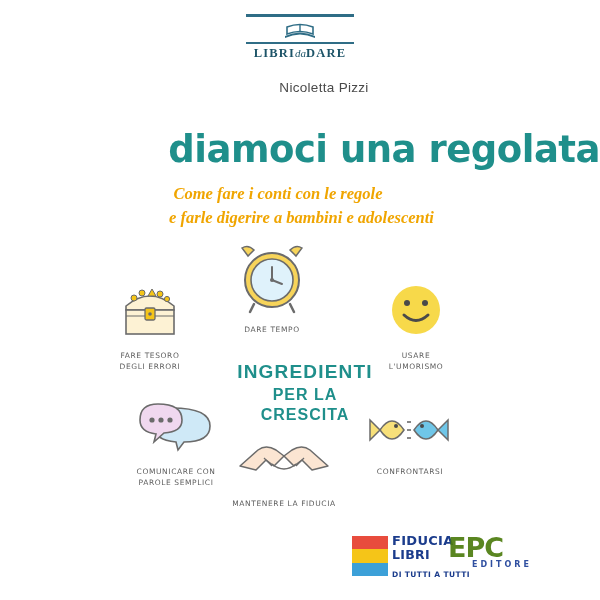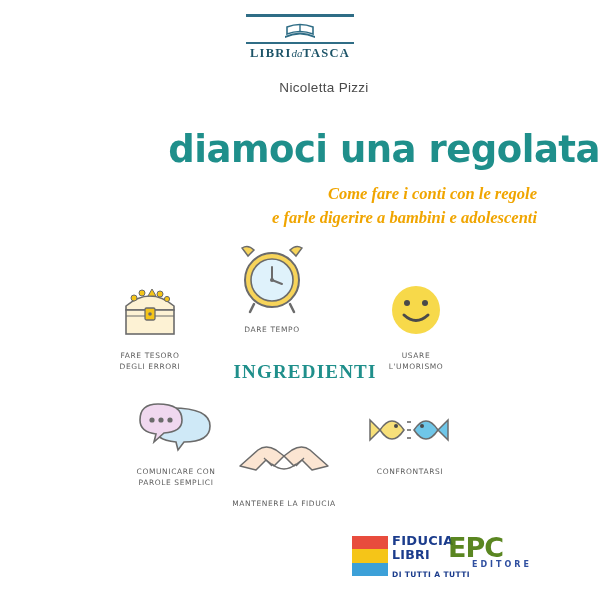--- a/index.html
+++ b/index.html
@@ -87,23 +87,23 @@
     font-size: 37px;
     font-weight: bold;
     color: #1f8f8b;
     letter-spacing: -0.5px;
   }
 
   
   .subtitle {
     position: absolute;
     top: 182px;
-    left: 5px;
+    left: 12px;
     width: 532px;
-    text-align: right;
+    text-align: center;
     font-family: "Liberation Serif", serif;
     font-style: italic;
     font-weight: bold;
     font-size: 16.5px;
     color: #f0a500;
     line-height: 1.45;
   }
   .subtitle .l2 { display: block; padding-left: 47px; }
 
   
@@ -126,21 +126,21 @@
     text-transform: uppercase;
   }
 
   
   .center-label {
     position: absolute;
     left: 130px;
     top: 120px;
     width: 150px;
     text-align: center;
-    font-family: Liberation Serif, serif;
+    font-family: Liberation Sans, sans-serif;
     font-weight: bold;
     color: #1f8f8b;
     font-size: 19px;
     letter-spacing: 1.2px;
     line-height: 1.3;
   }
   .center-label .l2 {
     display: block;
     font-size: 16px;
     letter-spacing: 1px;
@@ -220,21 +220,21 @@
     <div class="pub-rule-top"></div>
     <div class="pub-icon">
       <svg width="34" height="20" viewBox="0 0 34 20">
         <path d="M2 16 Q17 9 32 16 L32 18 Q17 11 2 18 Z" fill="#2f6d86"></path>
         <path d="M4 7 Q17 2 30 7 L30 14 Q17 9 4 14 Z" fill="none" stroke="#2f6d86" stroke-width="1.6"></path>
         <line x1="17" y1="4.2" x2="17" y2="12" stroke="#2f6d86" stroke-width="1.4"></line>
       </svg>
     </div>
     <div class="pub-rule-bot"></div>
     <div class="pub-name">
-      <span>LIBRI</span><span class="da">da</span><span>TASCA</span>
+      <span>LIBRI</span><span class="da">da</span><span>DARE</span>
     </div>
   </div>
 
   <div class="author">Nicoletta Pizzi</div>
 
   <div class="title">diamoci una regolata</div>
 
   <div class="subtitle">
     <span>Come fare i conti con le regole</span>
     <span class="l2">e farle digerire a bambini e adolescenti</span>
@@ -342,20 +342,21 @@
           <line x1="37" y1="34" x2="41" y2="34" stroke="#6b6b6b" stroke-width="1.6"></line>
         </g>
       </svg>
       <div class="cap">
         <span>CONFRONTARSI</span>
       </div>
     </div>
 
     <div class="center-label">
       <span>INGREDIENTI</span>
+      <span class="l2">PER LA CRESCITA</span>
     </div>
   </div>
 
   <div class="watermarks">
     <div class="wm-flag">
       <div class="r1"></div>
         <div class="r2"></div>
         <div class="r3"></div>
     </div>
     <div class="wm-vendiamo">

